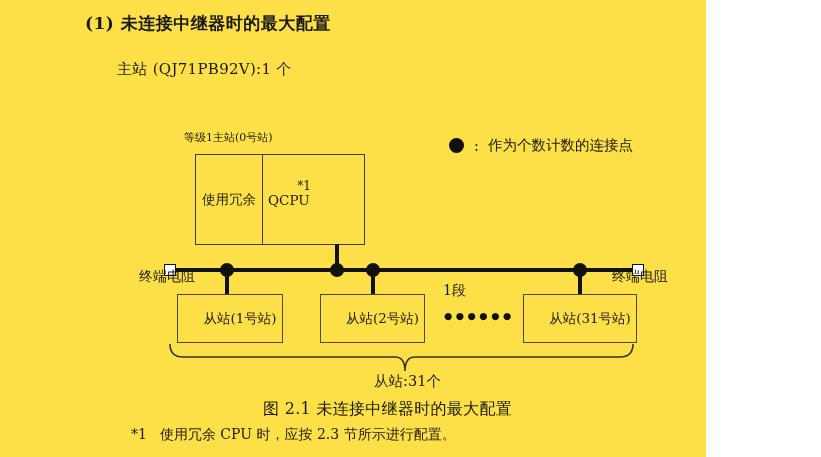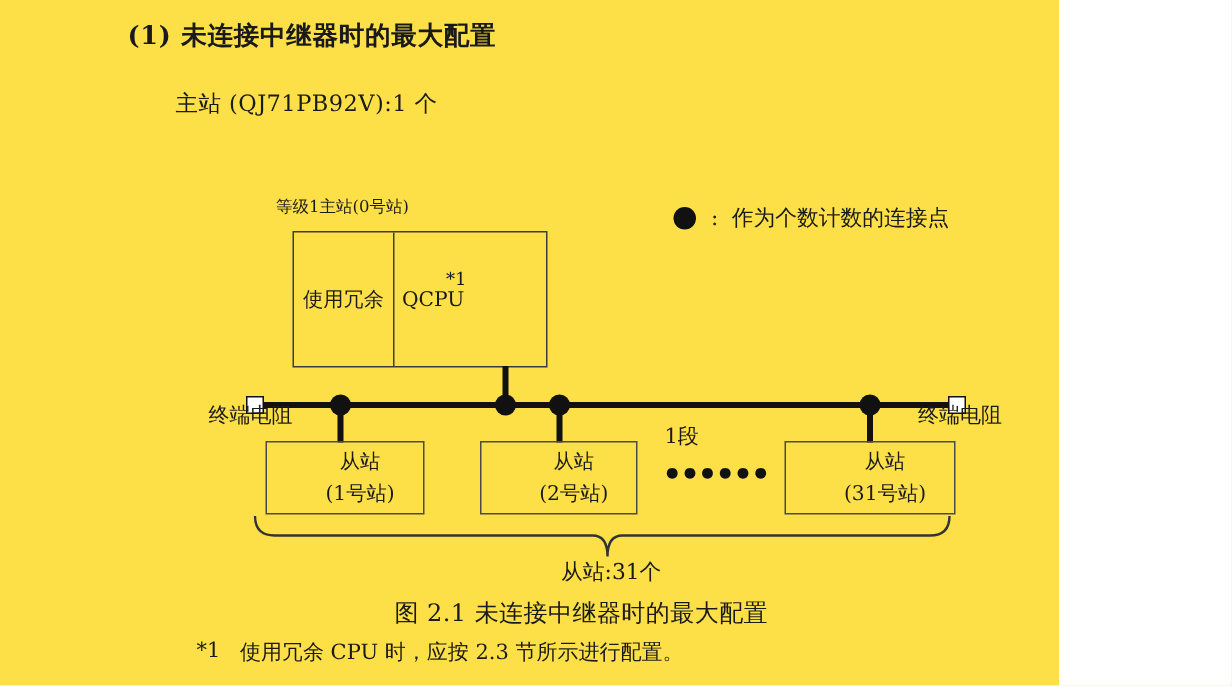--- a/index.html
+++ b/index.html
@@ -54,21 +54,21 @@
   .terminator {
     width: 12px; height: 12px; top: 264px;
     background: #ffffff; border: 1.6px solid #111;
   }
   .term-label { top: 268px; font-size: 14px; white-space: nowrap; }
 
   
   .slave-box {
     top: 294px; height: 49px;
     border: 1.2px solid #4a4a4a;
-    display: flex; flex-direction: column;
+    display: flex; flex-direction: row;
     align-items: center; justify-content: center;
     font-size: 13.5px; line-height: 1.5; text-align: center; padding-left: 20px;
   }
   .ellipsis {
     left: 444px; top: 310px;
     font-size: 9.5px; letter-spacing: 3.5px;
     color: #111;
     font-family: "DejaVu Sans", "Liberation Sans", sans-serif;
     white-space: nowrap;
   }

